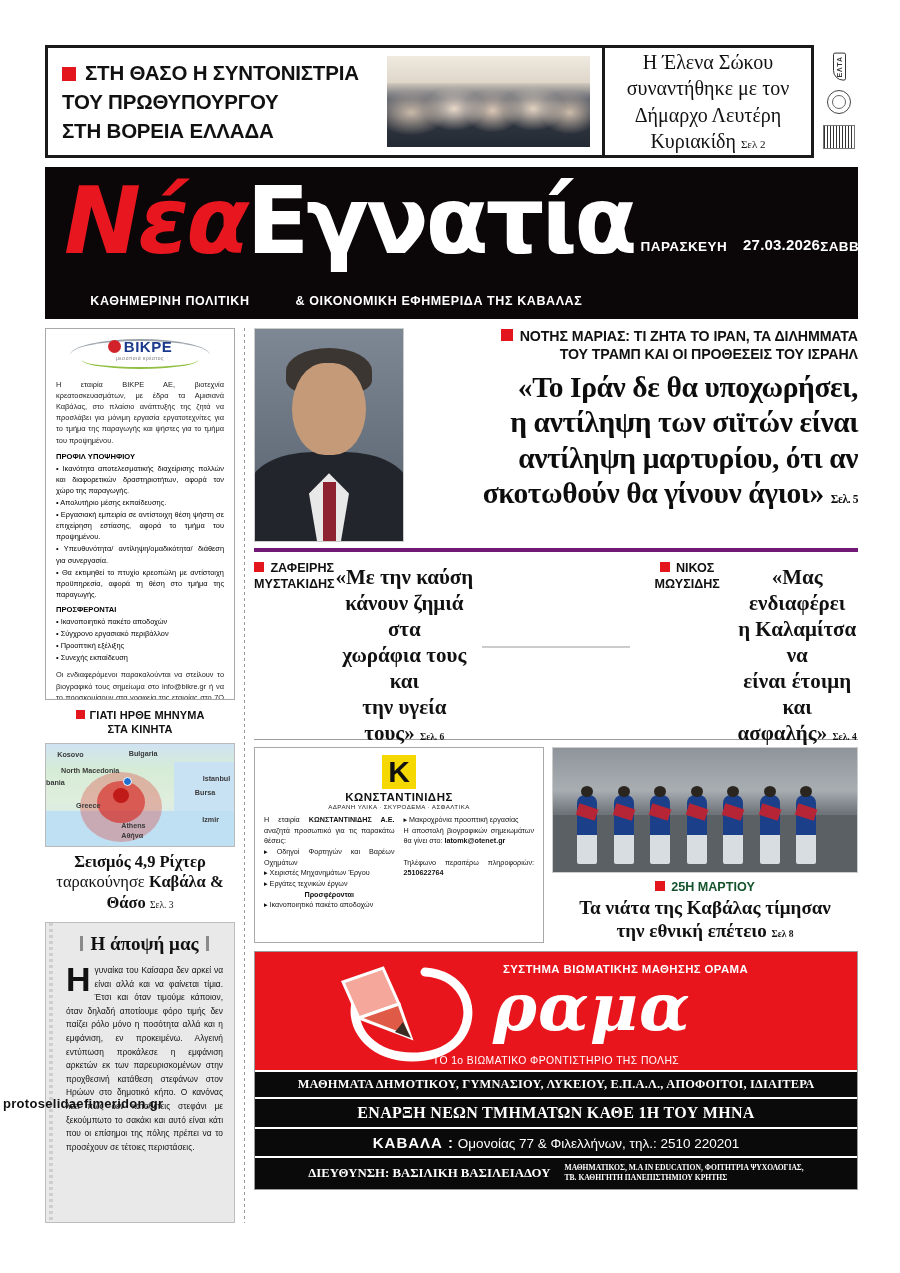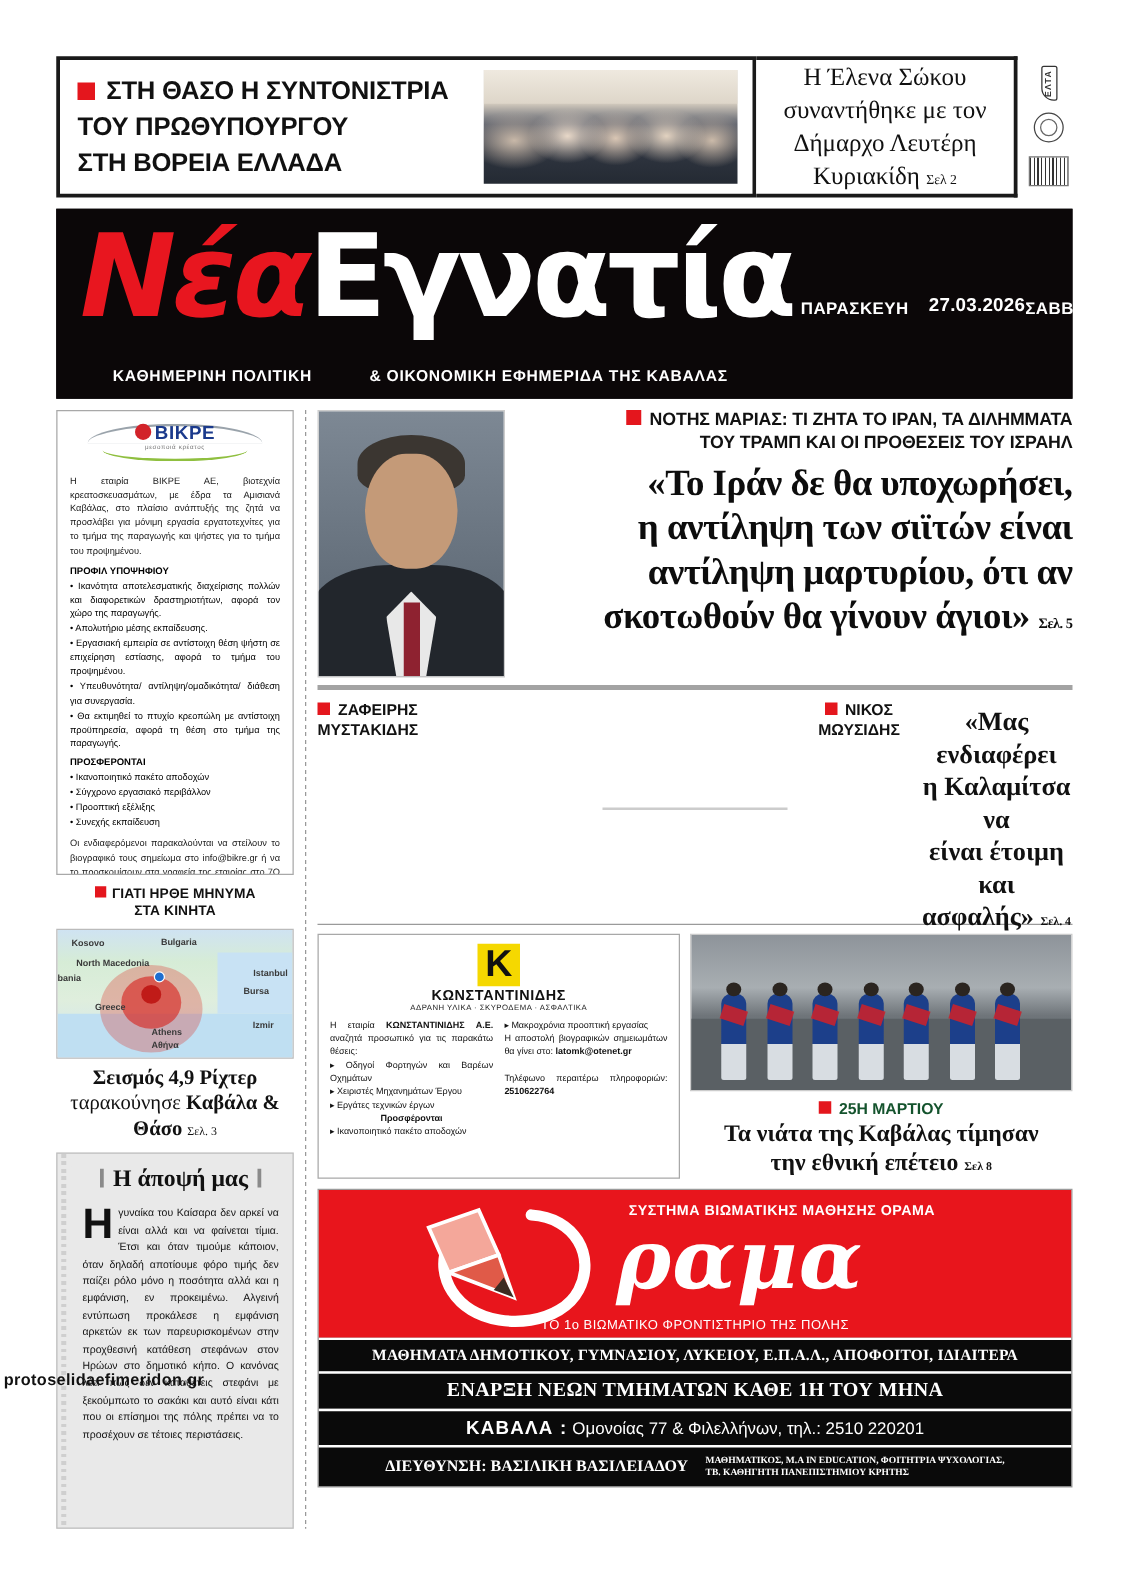--- a/index.html
+++ b/index.html
@@ -134,21 +134,21 @@
     background-size: 4px 100%; background-repeat: no-repeat; background-position: 3px 0;
     position: relative;
   }
   .opinion .inner { background:#e9e9e9; padding-left: 9px;}
   .opinion-title { font-family:"Liberation Serif", serif; font-size: 19px; font-weight: bold; text-align:center; margin-bottom: 9px; color:#111;}
   .opinion-title .bar { display:inline-block;width:3px;height:15px;background:#8a8a8a;margin:0 7px;vertical-align:-1px;}
   .opinion p { font-size: 8.4px; line-height: 1.62; text-align: justify; color:#111; }
   .dropcap { float: left; font-family:"Liberation Sans", sans-serif; font-weight:bold; font-size: 34px; line-height: 0.82; margin: 2px 4px 0 0; color:#111;}
 
   
-  .lead { display: flex; gap: 10px; height: 224px; border-bottom: 4px solid #a3a3a3; padding-bottom: 6px;}
+  .lead { display: flex; gap: 10px; height: 224px; border-bottom: 4px solid #701a75; padding-bottom: 6px;}
   .lead-photo {
     flex: 0 0 150px; border: 1px solid #ccc; position: relative; overflow:hidden;
     background: linear-gradient(to bottom, #7d8894 0%, #6e7985 38%, #55606c 100%);
   }
   .lead-photo .face { position:absolute; left:50%; top:16%; width:74px;height:92px;margin-left:-37px;border-radius:46%/52%; background:#c49a78;}
   .lead-photo .hair { position:absolute; left:50%; top:9%; width:86px;height:46px;margin-left:-43px;border-radius:50% 50% 30% 30%; background:#3b3631;}
   .lead-photo .body { position:absolute; left:50%; bottom:0; width:160px;height:42%;margin-left:-80px;border-radius:40% 40% 0 0; background:#22262c;}
   .lead-photo .shirt { position:absolute; left:50%; bottom:0; width:40px;height:32%;margin-left:-20px; background:#e8e8e8; clip-path: polygon(50% 0,100% 30%,80% 100%,20% 100%,0 30%);}
   .lead-photo .tie { position:absolute; left:50%; bottom:0; width:13px;height:28%;margin-left:-6px; background:#8e2230;}
   .lead-text { flex: 1; display:flex; flex-direction:column; }
@@ -372,20 +372,26 @@
           </div>
         </div>
       </div>
 
       <div class="two-up">
         <div class="tu-col">
           <div class="tu-head">
             <span class="sq"></span><span>ΖΑΦΕΙΡΗΣ</span><br>
             <span>ΜΥΣΤΑΚΙΔΗΣ</span>
           </div>
+          <div class="tu-quote">
+            <span>«Με την καύση</span><br>
+            <span>κάνουν ζημιά στα</span><br>
+            <span>χωράφια τους και</span><br>
+            <span>την υγεία τους»</span> <span class="pg">Σελ. 6</span>
+          </div>
         </div>
         <div class="tu-photo">
           <div class="trees"></div>
           <div class="bld"></div>
           <div class="foam"></div>
         </div>
         <div class="tu-col">
           <div class="tu-head">
             <span class="sq"></span><span>ΝΙΚΟΣ ΜΩΥΣΙΔΗΣ</span>
           </div>

